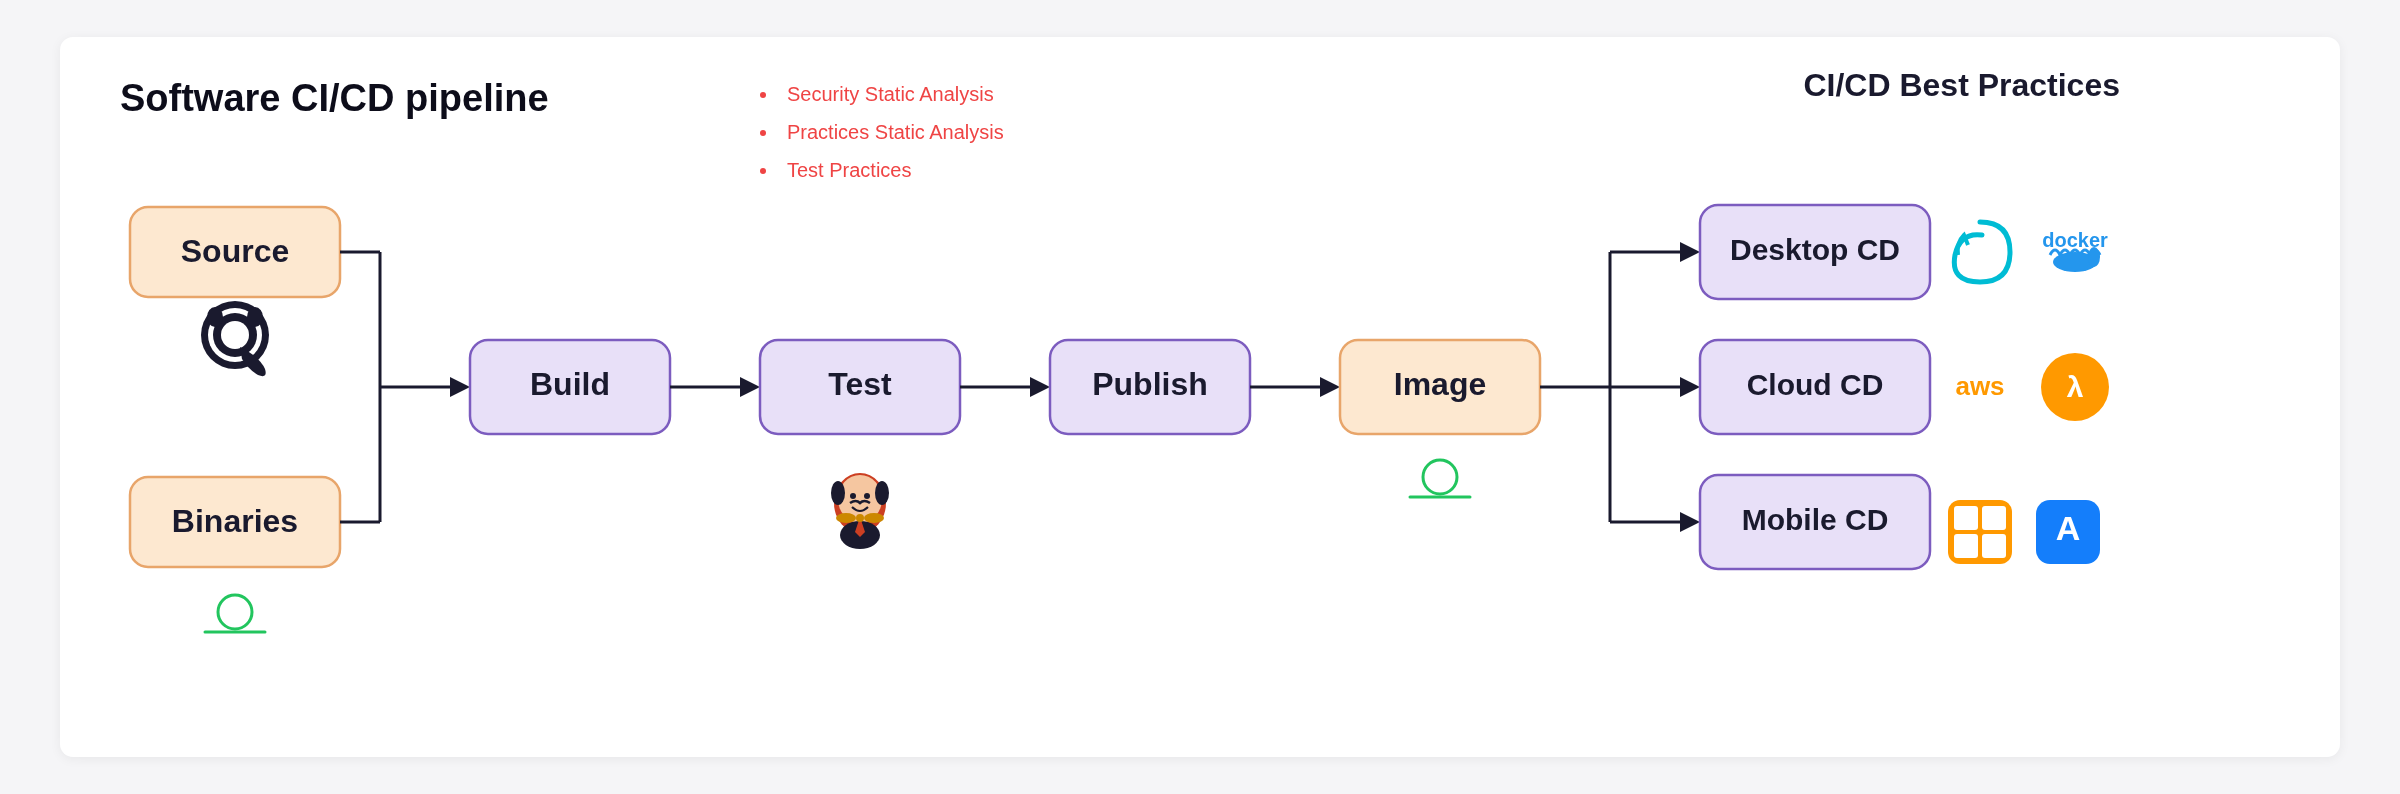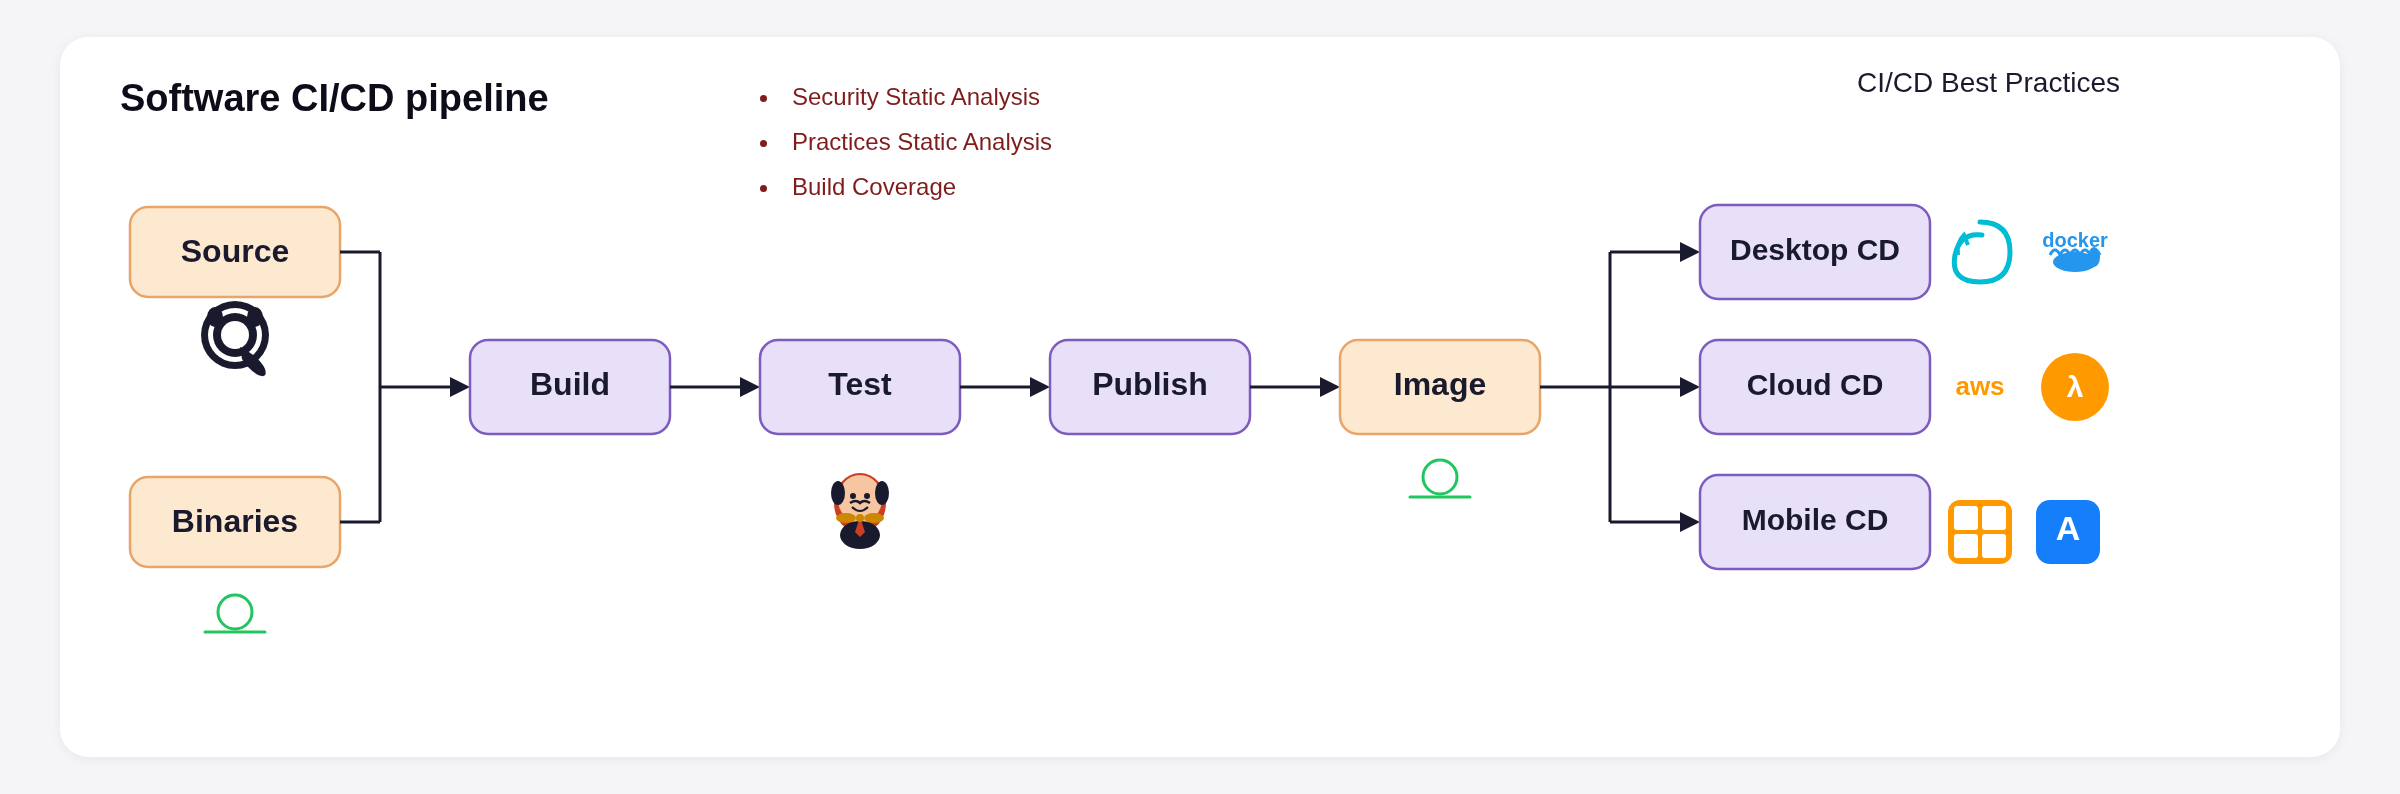--- a/index.html
+++ b/index.html
@@ -7,74 +7,74 @@
       width: 2400px;
       height: 794px;
       background: #f5f5f7;
       display: flex;
       align-items: center;
       justify-content: center;
       font-family: -apple-system, BlinkMacSystemFont, 'Segoe UI', Arial, sans-serif;
     }
     .diagram-container {
       background: #ffffff;
-      border-radius: 28px;
+      border-radius: 13px;
       width: 2280px;
       height: 720px;
       padding: 40px 60px;
       position: relative;
       box-shadow: 0 2px 12px rgba(0,0,0,0.06);
     }
     .page-title {
       font-size: 38px;
       font-weight: 800;
       color: #0d0d1a;
       margin-bottom: 30px;
     }
     
     .annotation {
       position: absolute;
       top: 40px;
       left: 700px;
       background: transparent;
     }
     .annotation-text {
-      font-size: 24px;
-      color: #7f1d1d;
+      font-size: 20px;
+      color: #ef4444;
       line-height: 1.7;
     }
     .annotation-bullet {
       list-style: disc inside;
     }
     .annotation-bullet li {
       margin-bottom: 4px;
     }
     
     .best-practices-label {
       position: absolute;
       top: 30px;
       right: 220px;
-      font-size: 28px;
-      font-weight: 400;
+      font-size: 32px;
+      font-weight: 700;
       color: #1a1a2e;
     }
   </style>
 </head>
 <body>
 
 <div class="diagram-container">
   <div class="page-title">Software CI/CD pipeline</div>
 
   <div class="best-practices-label">CI/CD Best Practices</div>
 
   <div class="annotation">
     <ul class="annotation-text annotation-bullet">
       <li>Security Static Analysis</li>
       <li>Practices Static Analysis</li>
-      <li>Build Coverage</li>
+      <li>Test Practices</li>
     </ul>
   </div>
 
   <svg width="2160" height="560" viewBox="0 0 2160 560" style="position:absolute; top:110px; left:60px; overflow:visible;">
 
     <rect x="10" y="60" width="210" height="90" rx="18" fill="#fde8d0" stroke="#e8a56a" stroke-width="2.5"></rect>
     <text x="115" y="115" text-anchor="middle" font-size="32" font-weight="800" fill="#1a1a2e">Source</text>
 
     <text x="115" y="200" text-anchor="middle" font-size="56" fill="#1a1a2e">⬤</text>
 

